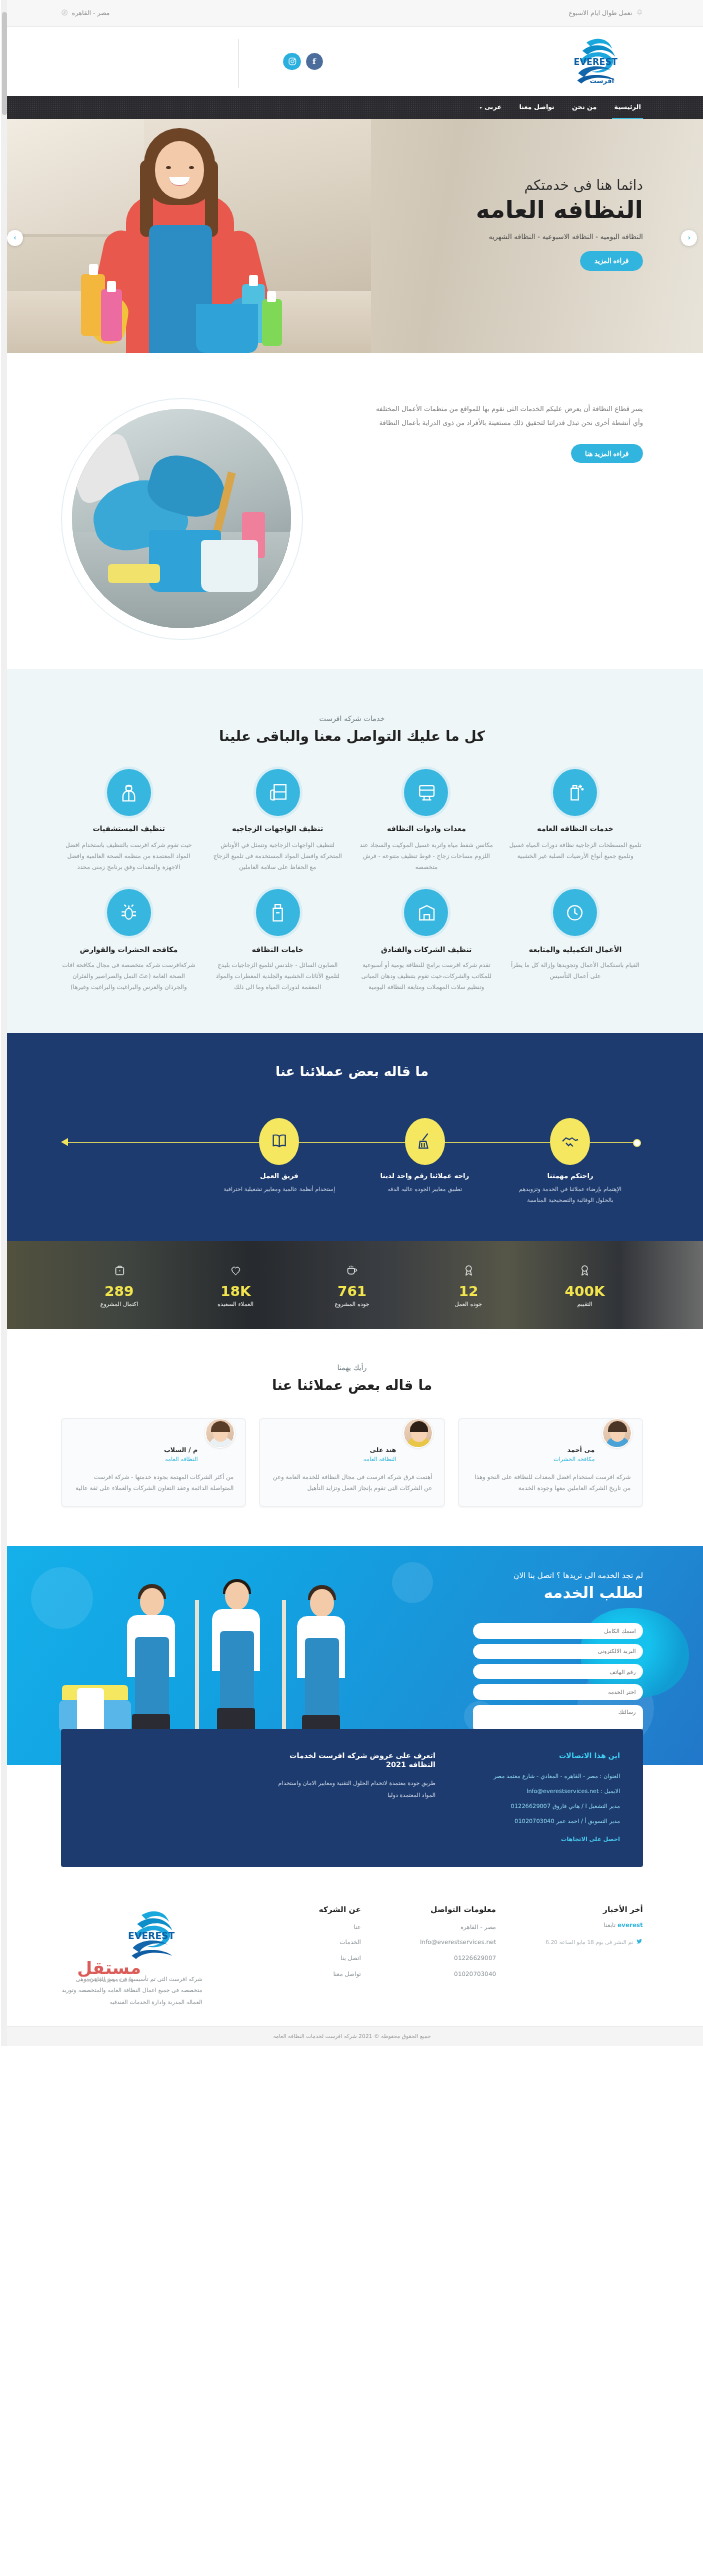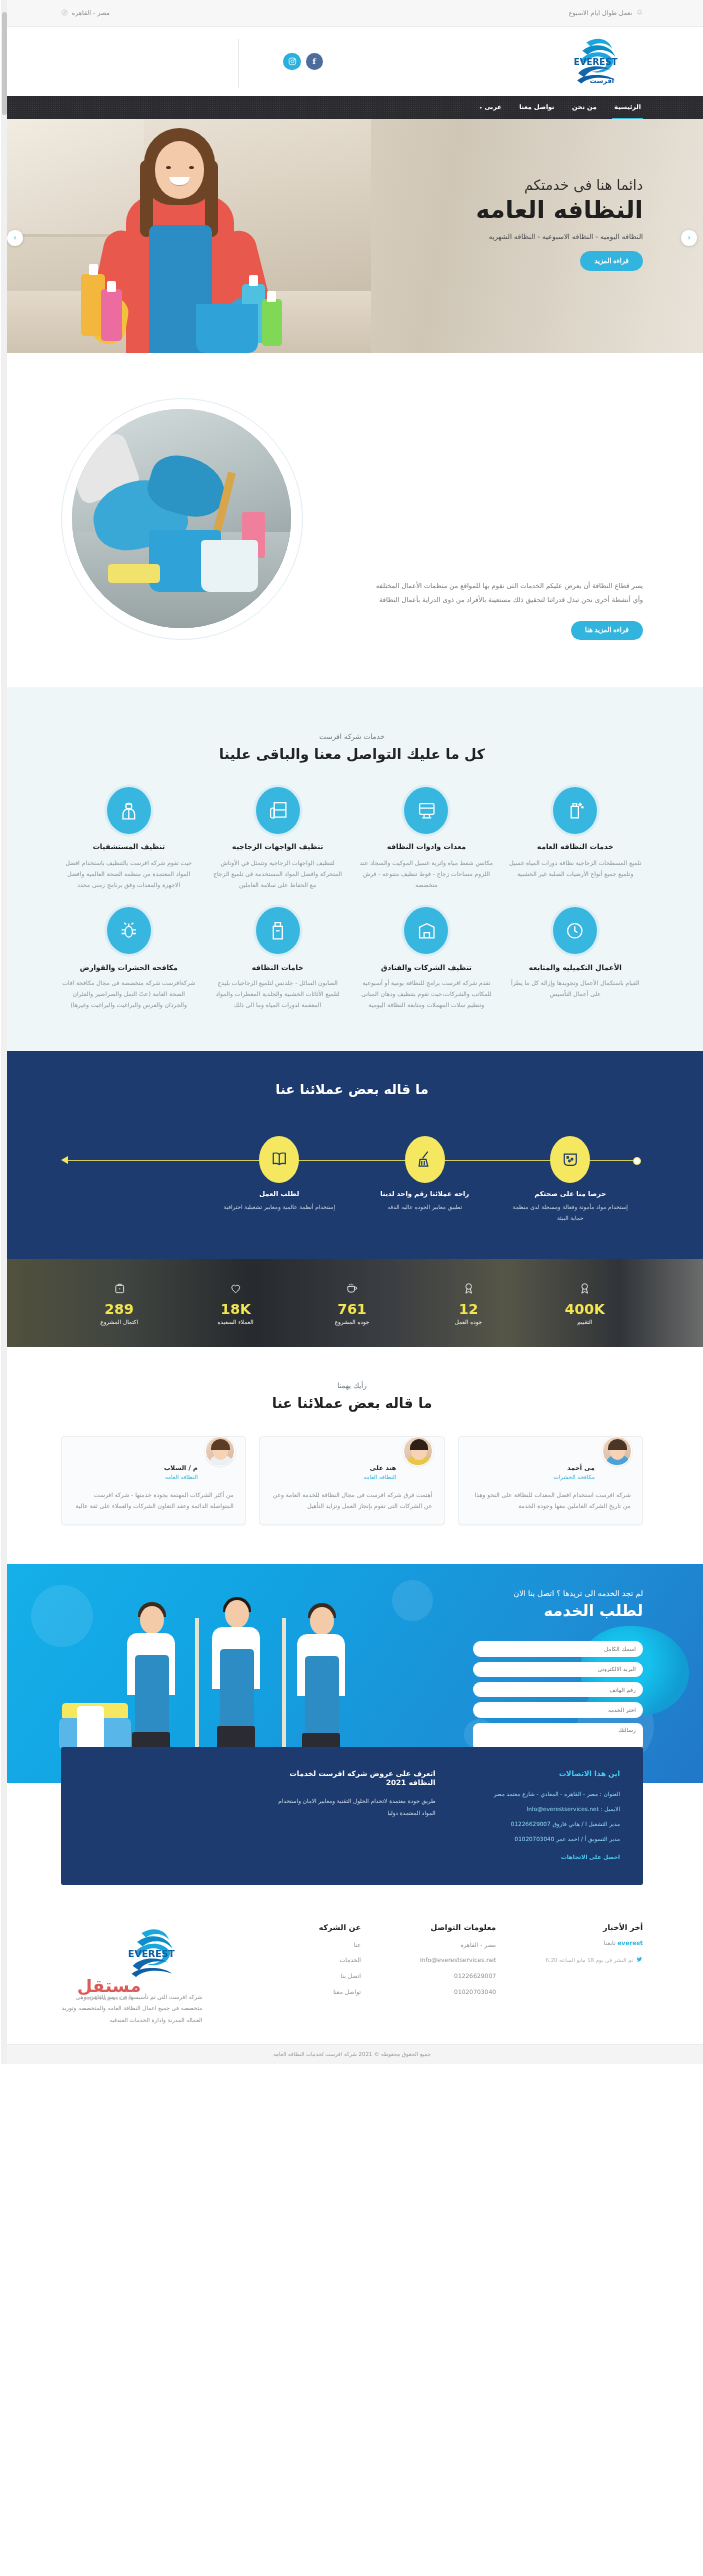--- a/index.html
+++ b/index.html
@@ -115,21 +115,21 @@
   }
   .hero-arrow {
     position:absolute; top:111px; width:15.5px; height:15.5px; border-radius:50%; background:#fff;
     display:flex; align-items:center; justify-content:center; color:#2fa8d5; font-size:7.2px;
     box-shadow:0 0.5px 3.1px rgba(0,0,0,.18); cursor:pointer; z-index:10;
   }
   .hero-arrow.ar-right { right:7.2px; }
   .hero-arrow.ar-left  { left:7.2px; }
 
   
-  .about { background:#fff; padding:45px 61px 47px; display:flex; align-items:flex-end; gap:26px; position:relative;}
+  .about { background:#fff; padding:45px 61px 29px; display:flex; align-items:flex-start; gap:26px; position:relative;}
   .about-txt { flex:1; text-align:right; padding-top:5.2px; }
   .about-p { font-size:6.7px; line-height:2.05; color:#7a7a7a; margin-bottom:13.4px; max-width:268px; margin-right:0;}
   .about-img-wrap { width:242px; height:242px; position:relative; }
   .about-ring { position:absolute; inset:0; border-radius:50%; border:1px solid #e3eef3; }
   .about-circle {
     position:absolute; left:11.3px; top:11.3px; width:219px; height:219px; border-radius:50%;
     overflow:hidden; background:linear-gradient(150deg,#cfd9da,#8fa0a3);
   }
   .ac-bg { position:absolute; inset:0; background:linear-gradient(160deg,#d7dfe0 0%,#aab6b7 55%,#7d8a8c 100%); }
   .ac-floor{ position:absolute; left:0; bottom:0; width:100%; height:44%; background:linear-gradient(180deg,#b9c3c4,#97a2a3);}
@@ -529,54 +529,52 @@
     </div>
   </div>
 
   <div class="timeline-sec">
     <div class="tl-title">ما قاله بعض عملائنا عنا</div>
     <div class="tl-row">
       <div class="tl-line"></div>
       <div class="tl-dot-start"></div>
       <div class="tl-arrow-end"></div>
 
-
       <div class="tl-item">
         <div class="tl-circ">
           <svg viewBox="0 0 24 24" fill="none" stroke="#1d3b6e" stroke-width="1.4">
-              <path d="M5 6h14v9a4 4 0 01-4 4H9a4 4 0 01-4-4z"></path>
-              <circle cx="9" cy="10" r="1"></circle>
-              <circle cx="14" cy="12" r="1"></circle>
-              <circle cx="11" cy="14" r="1"></circle>
+              <path d="M3 12l4-4 4 2 3-2 4 3 3-1"></path>
+              <path d="M7 14l3 3 2-2 3 3"></path>
             </svg>
         </div>
-        <div class="tl-h">حرصا منا على صحتكم</div>
-        <div class="tl-p">إستخدام مواد مأمونة وفعالة ومسجلة لدى منظمة حماية البيئة</div>
-      </div>
+        <div class="tl-h">راحتكم مهمتنا</div>
+        <div class="tl-p">الإهتمام بإرضاء عملائنا في الخدمة وتزويدهم بالحلول الوقائية والتصحيحية المناسبة</div>
+      </div>
+
 
       <div class="tl-item">
         <div class="tl-circ">
           <svg viewBox="0 0 24 24" fill="none" stroke="#1d3b6e" stroke-width="1.4">
               <path d="M16 3l-6 8"></path>
               <path d="M7 12h7l2 8H6z"></path>
               <path d="M9 14v5M12 14v5"></path>
             </svg>
         </div>
         <div class="tl-h">راحه عملائنا رقم واحد لدينا</div>
         <div class="tl-p">تطبيق معايير الجوده عاليه الدقه</div>
       </div>
 
       <div class="tl-item">
         <div class="tl-circ">
           <svg viewBox="0 0 24 24" fill="none" stroke="#1d3b6e" stroke-width="1.4">
               <path d="M12 6c-2-1.5-5-1.5-7-1v12c2-.5 5-.5 7 1 2-1.5 5-1.5 7-1V5c-2-.5-5-.5-7 1z"></path>
               <path d="M12 6v12"></path>
             </svg>
         </div>
-        <div class="tl-h">لطلب العمل</div>
+        <div class="tl-h">فريق العمل</div>
         <div class="tl-p">إستخدام أنظمة عالمية ومعايير تشغيلية احترافية</div>
       </div>
     </div>
   </div>
 
   <div class="stats">
     <div class="stats-inner">
       <div class="st">
         <svg viewBox="0 0 24 24" fill="none" stroke="#fff" stroke-width="1.4">
             <circle cx="12" cy="9" r="5"></circle>

